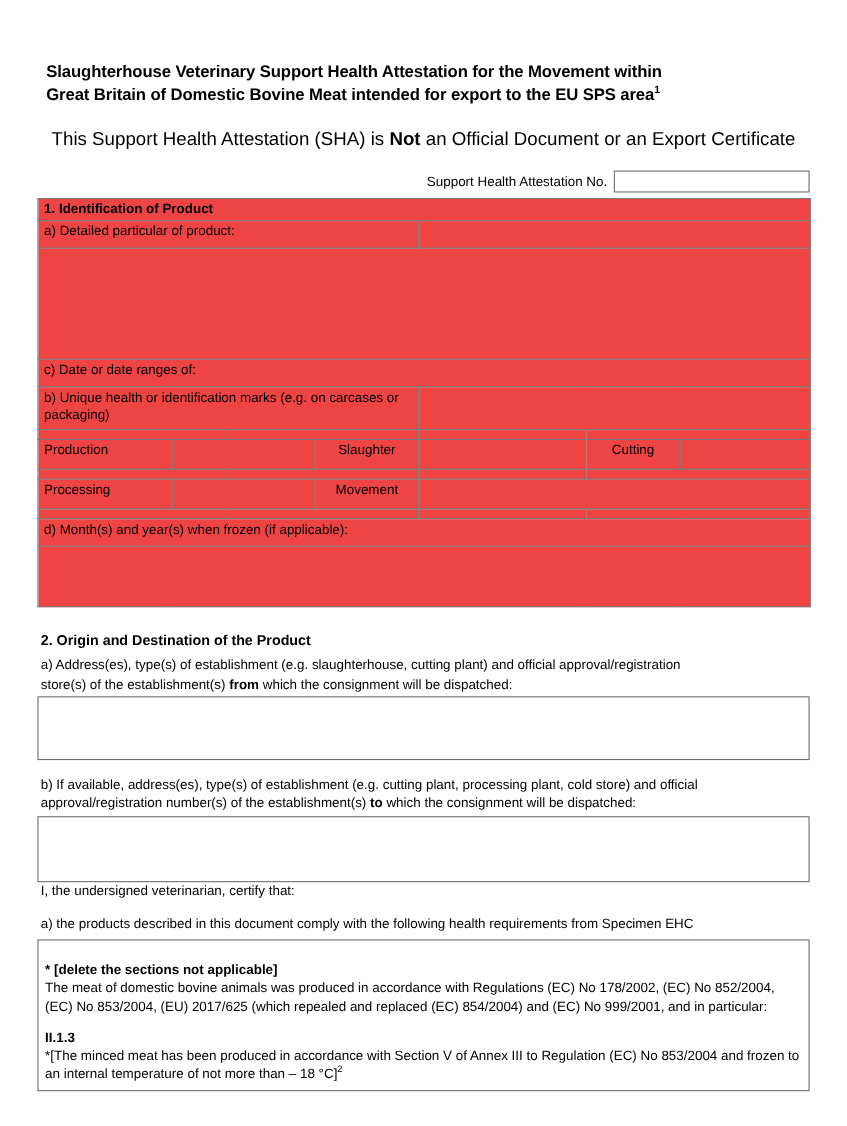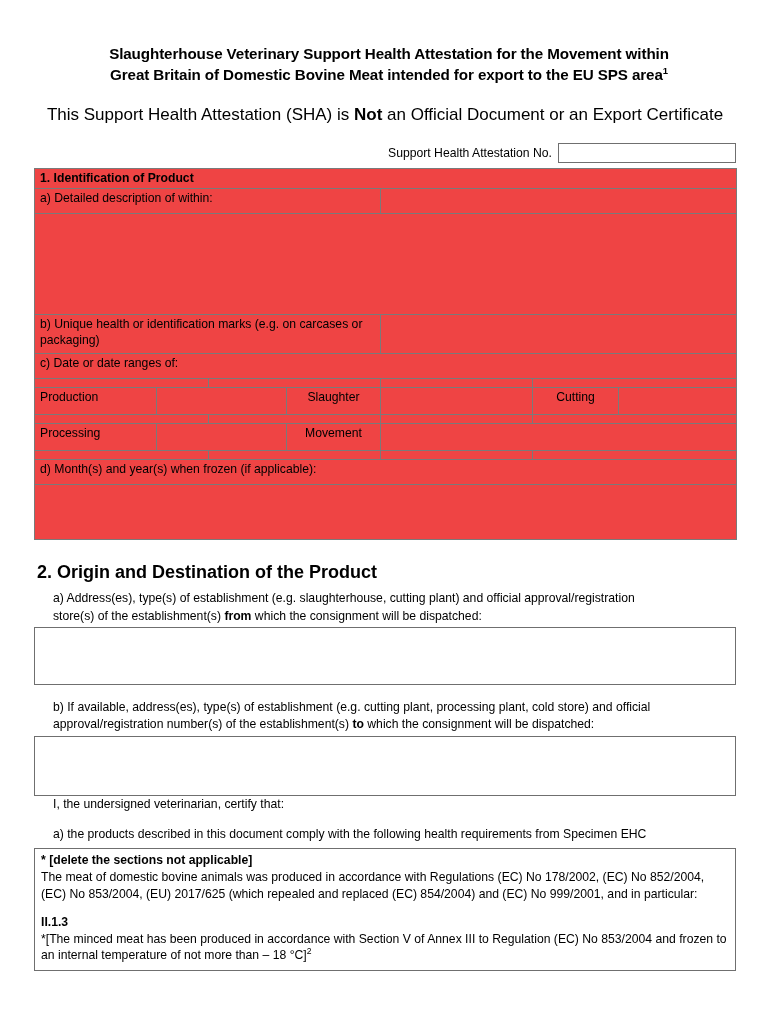--- a/index.html
+++ b/index.html
@@ -21,22 +21,22 @@
     height: 1024px;
     box-sizing: border-box;
     padding: 44px 34px 0 34px;
   }
 
   
   .doc-title {
     font-size: 15.2px;
     font-weight: bold;
     line-height: 1.37;
-    text-align: center;
-    margin: 0 0 0 8px;
+    text-align: left;
+    margin: 12px 0 0 8px;
     letter-spacing: -0.1px;
   }
   .doc-title sup {
     font-size: 9.5px;
     vertical-align: super;
     line-height: 0;
   }
   .doc-subtitle {
     font-size: 17px;
     text-align: center;
@@ -90,49 +90,49 @@
   td.tall-a   { height: 96px; }
   td.tall-d   { height: 50px; }
   td.rowlabel { height: 20px; padding-top: 3px; }
   td.spacer   { height: 4px; padding: 0; border-top: none; border-bottom: 1px solid #7a7a7a; }
 
   .grid-row td { height: 22px; padding-top: 3px; }
   .grid-row td.ctr { text-align: center; }
 
   
   .sec-head {
-    font-size: 18px;
+    font-size: 13px;
     font-weight: bold;
     margin: 22px 0 7px 3px;
   }
   .body-text {
     font-size: 12.2px;
     line-height: 1.42;
-    margin: 0 0 2px 19px;
+    margin: 0 0 2px 3px;
     max-width: 700px;
   }
   .body-text b { font-weight: bold; }
   .gap { height: 11px; }
 
   .big-box {
     width: 702px;
     height: 58px;
     border: 1px solid #6f6f6f;
     box-sizing: border-box;
     margin: 2px 0 0 0;
     background: #fff;
   }
   .big-box.b2 { height: 60px; }
 
   
   .attest-box {
     width: 702px;
     box-sizing: border-box;
     border: 1px solid #6f6f6f;
-    padding: 3px 6px 6px 6px;
+    padding: 18px 6px 6px 6px;
     margin-top: 5px;
     font-size: 12.2px;
     line-height: 1.36;
   }
   .attest-box .ab-head { font-weight: bold; }
   .attest-box p { margin: 0; }
   .attest-box .sub-head { font-weight: bold; margin-top: 12px; }
   .attest-box sup { font-size: 8.6px; vertical-align: super; line-height: 0; }
 </style>
 </head>
@@ -163,32 +163,32 @@
         <col style="width:84px">
         <col style="width:68px">
       <col style="width:86px">
         <col style="width:118px">
     </colgroup>
     <tbody>
       <tr>
         <td class="section-head" colspan="8">1. Identification of Product</td>
       </tr>
       <tr>
-        <td colspan="4" class="rowlabel">a) Detailed description of within:</td>
+        <td colspan="4" class="rowlabel">a) Detailed particular of product:</td>
         <td colspan="4" class="rowlabel"></td>
       </tr>
       <tr>
         <td colspan="8" class="tall-a"></td>
+      </tr>
+      <tr>
+        <td colspan="8" class="rowlabel">c) Date or date ranges of:</td>
       </tr>
       <tr>
         <td colspan="4" style="height:34px;">b) Unique health or identification marks (e.g. on carcases or packaging)</td>
         <td colspan="4"></td>
-      </tr>
-      <tr>
-        <td colspan="8" class="rowlabel">c) Date or date ranges of:</td>
       </tr>
       <tr>
         <td class="spacer" colspan="2"></td>
         <td class="spacer" colspan="2"></td>
         <td class="spacer" colspan="2"></td>
         <td class="spacer" colspan="2"></td>
       </tr>
       <tr class="grid-row">
         <td>Production</td>
         <td colspan="2"></td>

